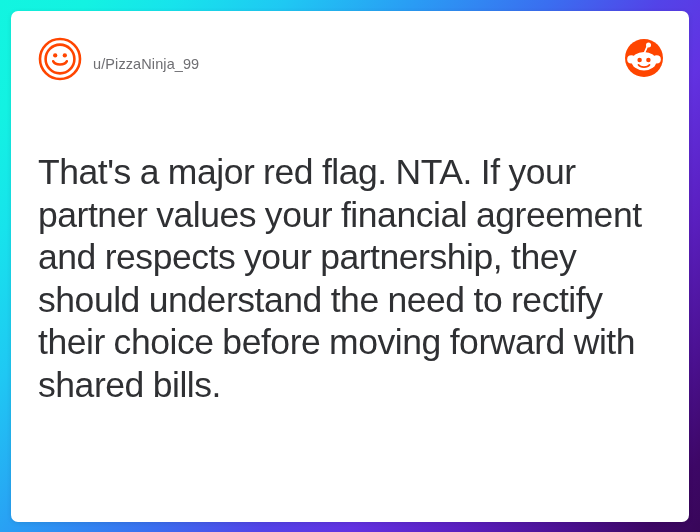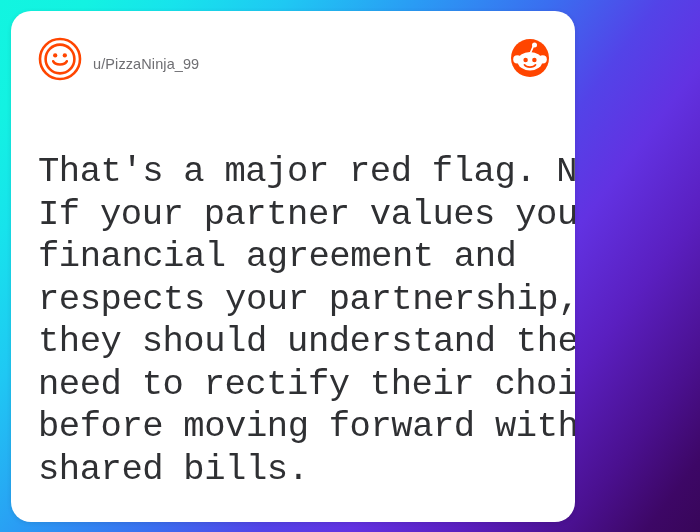--- a/index.html
+++ b/index.html
@@ -26,23 +26,23 @@
         #5a1fc0 78%,
         #4a108f 88%,
         #3d0766 95%,
         #380659 100%);
   }
 
   
   #card {
     position:absolute;
     left:11px; top:11px;
-    width:564px; height:511px;
+    width:678px; height:511px;
     background:#ffffff;
-    border-radius:20px;
+    border-radius:7px;
     box-shadow:0 1px 5px rgba(0,0,0,0.10);
     overflow:hidden;
   }
 
   
   .header {
     position:absolute;
     left:0; top:0;
     width:100%; height:96px;
   }
@@ -75,21 +75,20 @@
   .post-body {
     position:absolute;
     left:27px; top:140px;
     width:620px;
     font-size:35.5px;
     line-height:42.5px;
     font-weight:400;
     color:#2f3033;
     letter-spacing:-0.45px;
     word-spacing:-0.6px;
-    font-family:Liberation Mono, monospace;
   }
 </style>
 </head>
 <body>
 
 <div id="stage">
 
   <div id="card">
 
     <div class="header">

